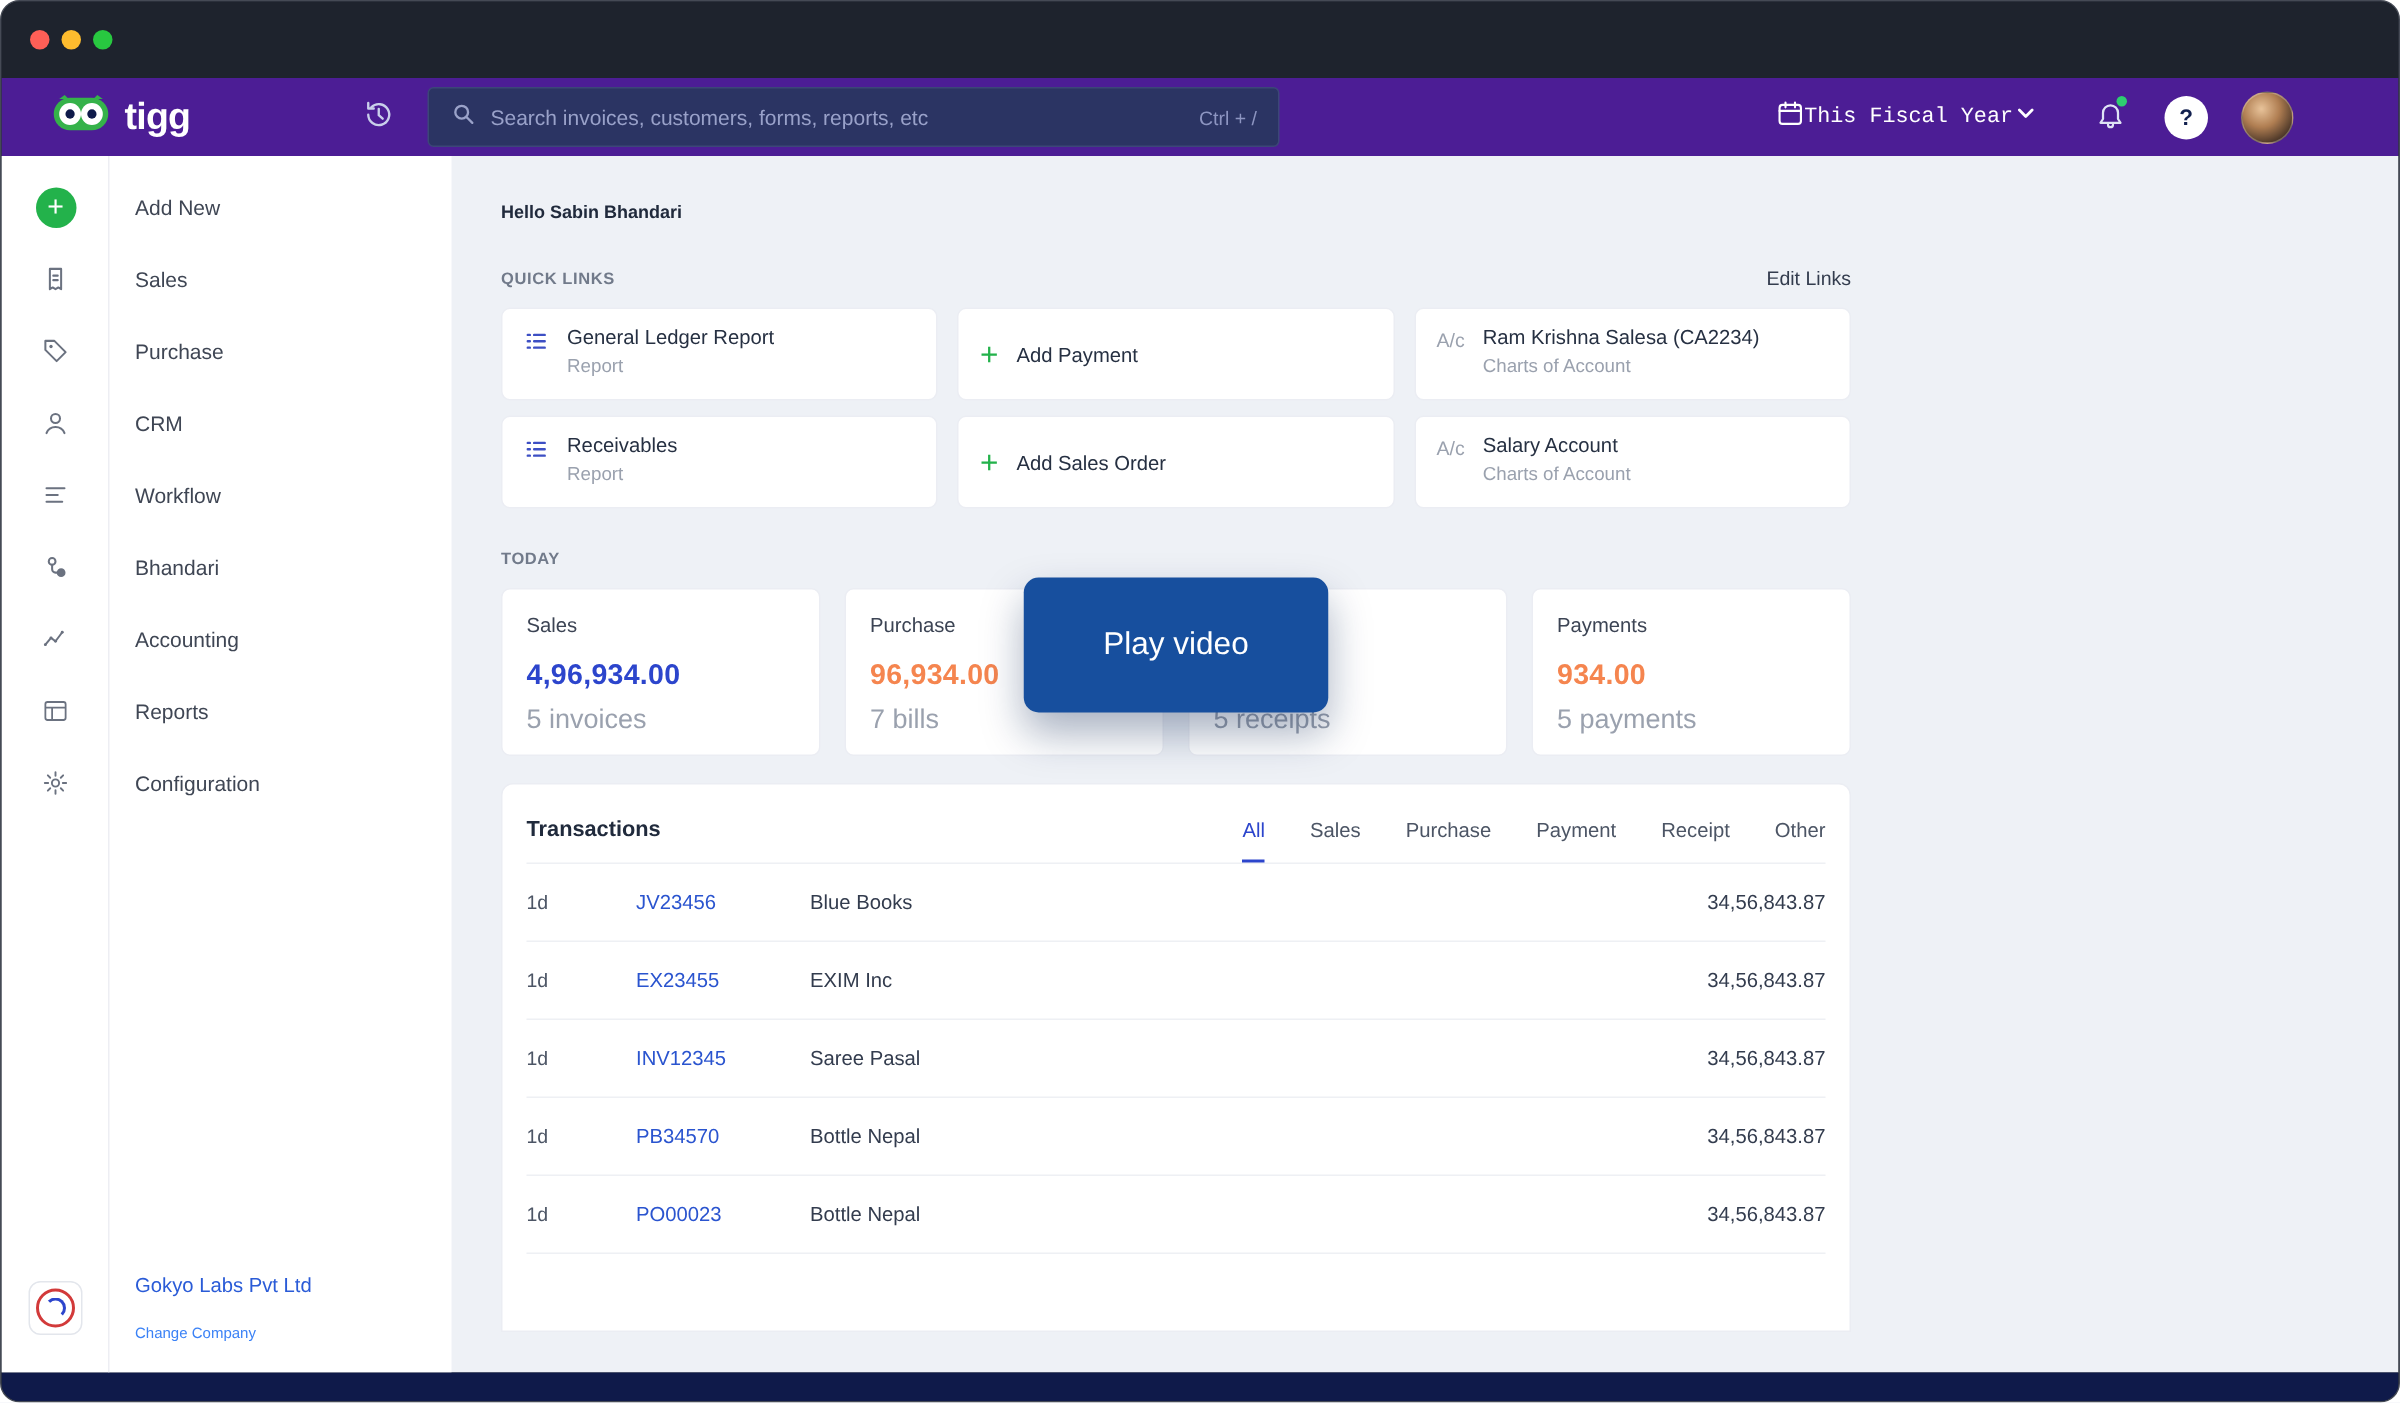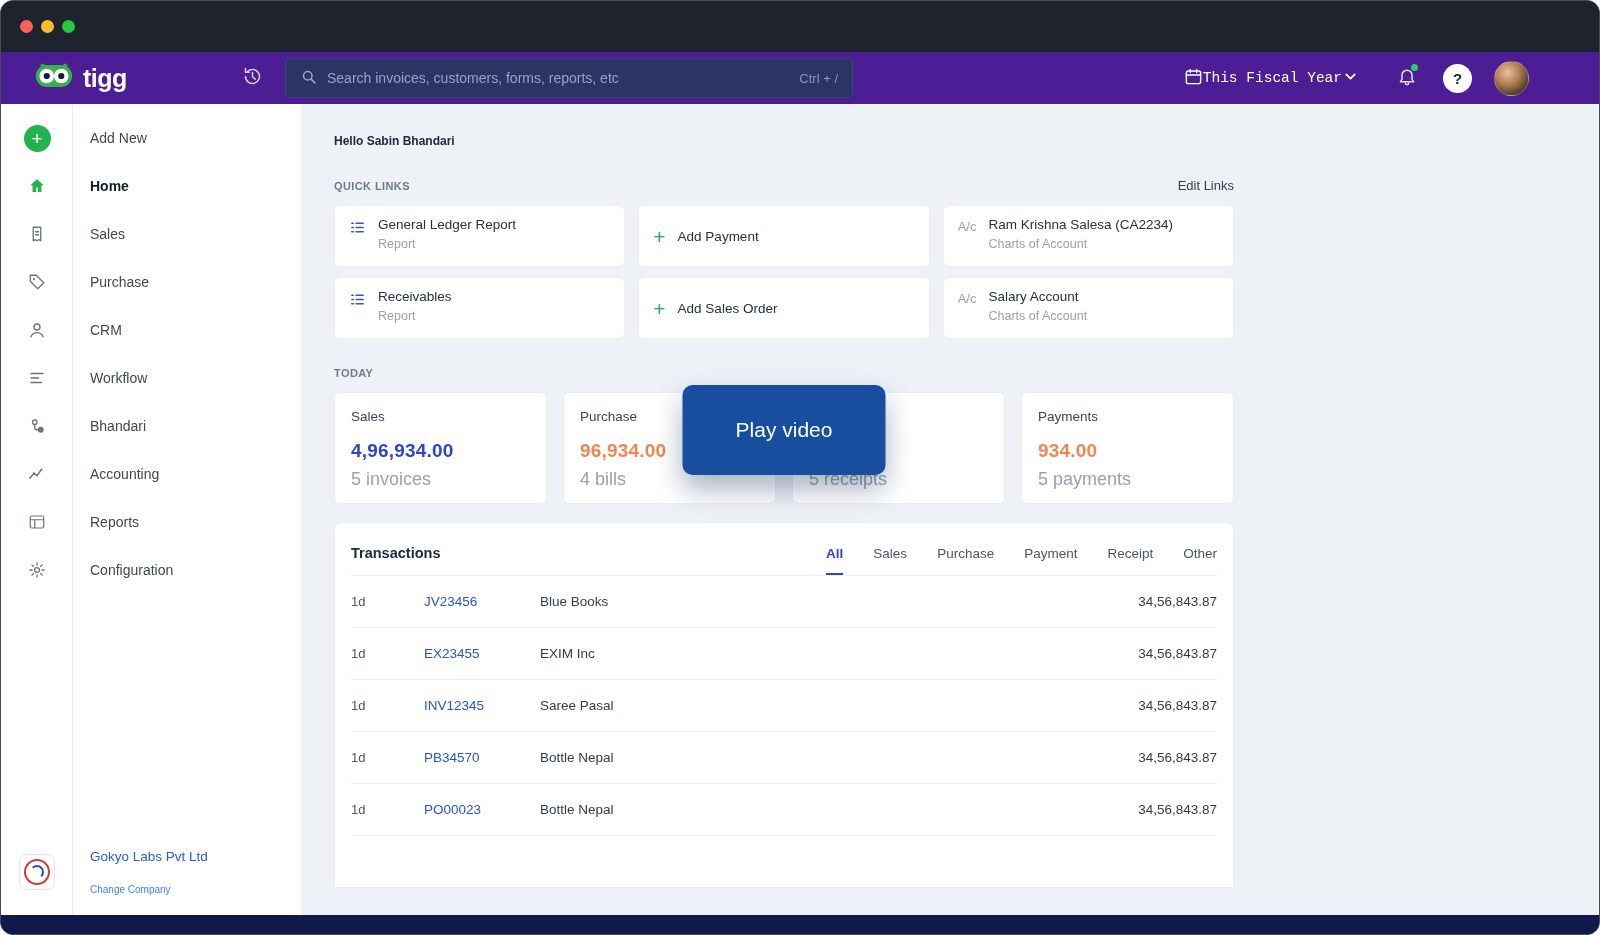--- a/index.html
+++ b/index.html
@@ -87,21 +87,21 @@
   .play-btn { position:absolute; left:50%; top:-7px; transform:translateX(-50%); width:203px; height:90px;
               border:none; border-radius:10px; background:#174f9e; color:#fff; font-size:21px; font-family:inherit;
               cursor:pointer; box-shadow:0 14px 28px rgba(10,35,80,0.35); }
 
   .tcard { margin-top:18px; background:#fff; border:1px solid #ebedf3; border-radius:8px 8px 0 0;
            padding:0 16px; height:366px; overflow:hidden; }
   .t-head { display:flex; justify-content:space-between; align-items:flex-end; padding-top:22px; border-bottom:1px solid #eef0f4; }
   .t-title { font-size:14.5px; font-weight:700; color:#202a3c; padding-bottom:14px; }
   .t-tabs { display:flex; gap:30px; }
   .t-tab { font-size:13.5px; color:#4c5565; padding-bottom:12px; border-bottom:2px solid transparent; cursor:pointer; }
-  .t-tab.active { color:#2c45cc; font-weight:700; border-bottom-color:#2c45cc; }
+  .t-tab.active { color:#2c45cc; font-weight:400; border-bottom-color:#2c45cc; }
   .t-row { display:grid; grid-template-columns:73px 116px 1fr auto; align-items:center; height:52px;
            border-bottom:1px solid #eef0f4; cursor:pointer; }
   .t-age { font-size:13px; color:#4c5565; }
   .t-id { font-size:13.5px; color:#2a54cf; }
   .t-name { font-size:13.5px; color:#333c4e; }
   .t-amount { font-size:13.5px; color:#333c4e; justify-self:end; }
 
   .bottom-strip { flex:0 0 19px; background:#0f1a4a; }
 </style>
 </head>
@@ -193,28 +193,20 @@
 
       <div class="side-item">
         <span class="icon-cell">
           <span class="addnew-circle">
               <span>+</span>
             </span>
         </span>
         <span class="side-label">Add New</span>
       </div>
 
-      <div class="side-item active">
-        <span class="icon-cell">
-          <svg width="18" height="18" viewBox="0 0 24 24">
-              <path d="M12 3l9 8h-3v9h-5v-6h-2v6H6v-9H3z" fill="currentColor"></path>
-            </svg>
-        </span>
-        <span class="side-label">Home</span>
-      </div>
 
       <div class="side-item">
         <span class="icon-cell">
           <svg width="18" height="18" viewBox="0 0 24 24" fill="none" stroke="currentColor" stroke-width="1.8" stroke-linejoin="round" stroke-linecap="round">
             <path d="M7 3h10v18l-2.5-1.5L12 21l-2.5-1.5L7 21z"></path>
               <path d="M10 9h4M10 13h4"></path>
           </svg>
         </span>
         <span class="side-label">Sales</span>
       </div>
@@ -376,21 +368,21 @@
 
         <div class="stats-row">
           <div class="scard">
             <div class="s-label">Sales</div>
             <div class="s-amount blue">4,96,934.00</div>
             <div class="s-meta">5 invoices</div>
           </div>
           <div class="scard">
             <div class="s-label">Purchase</div>
             <div class="s-amount orange">96,934.00</div>
-            <div class="s-meta">4 bills</div>
+            <div class="s-meta">7 bills</div>
           </div>
           <div class="scard">
             <div class="s-label"></div>
             <div class="s-amount"></div>
             <div class="s-meta">5 receipts</div>
           </div>
           <div class="scard">
             <div class="s-label">Payments</div>
             <div class="s-amount orange">934.00</div>
             <div class="s-meta">5 payments</div>

